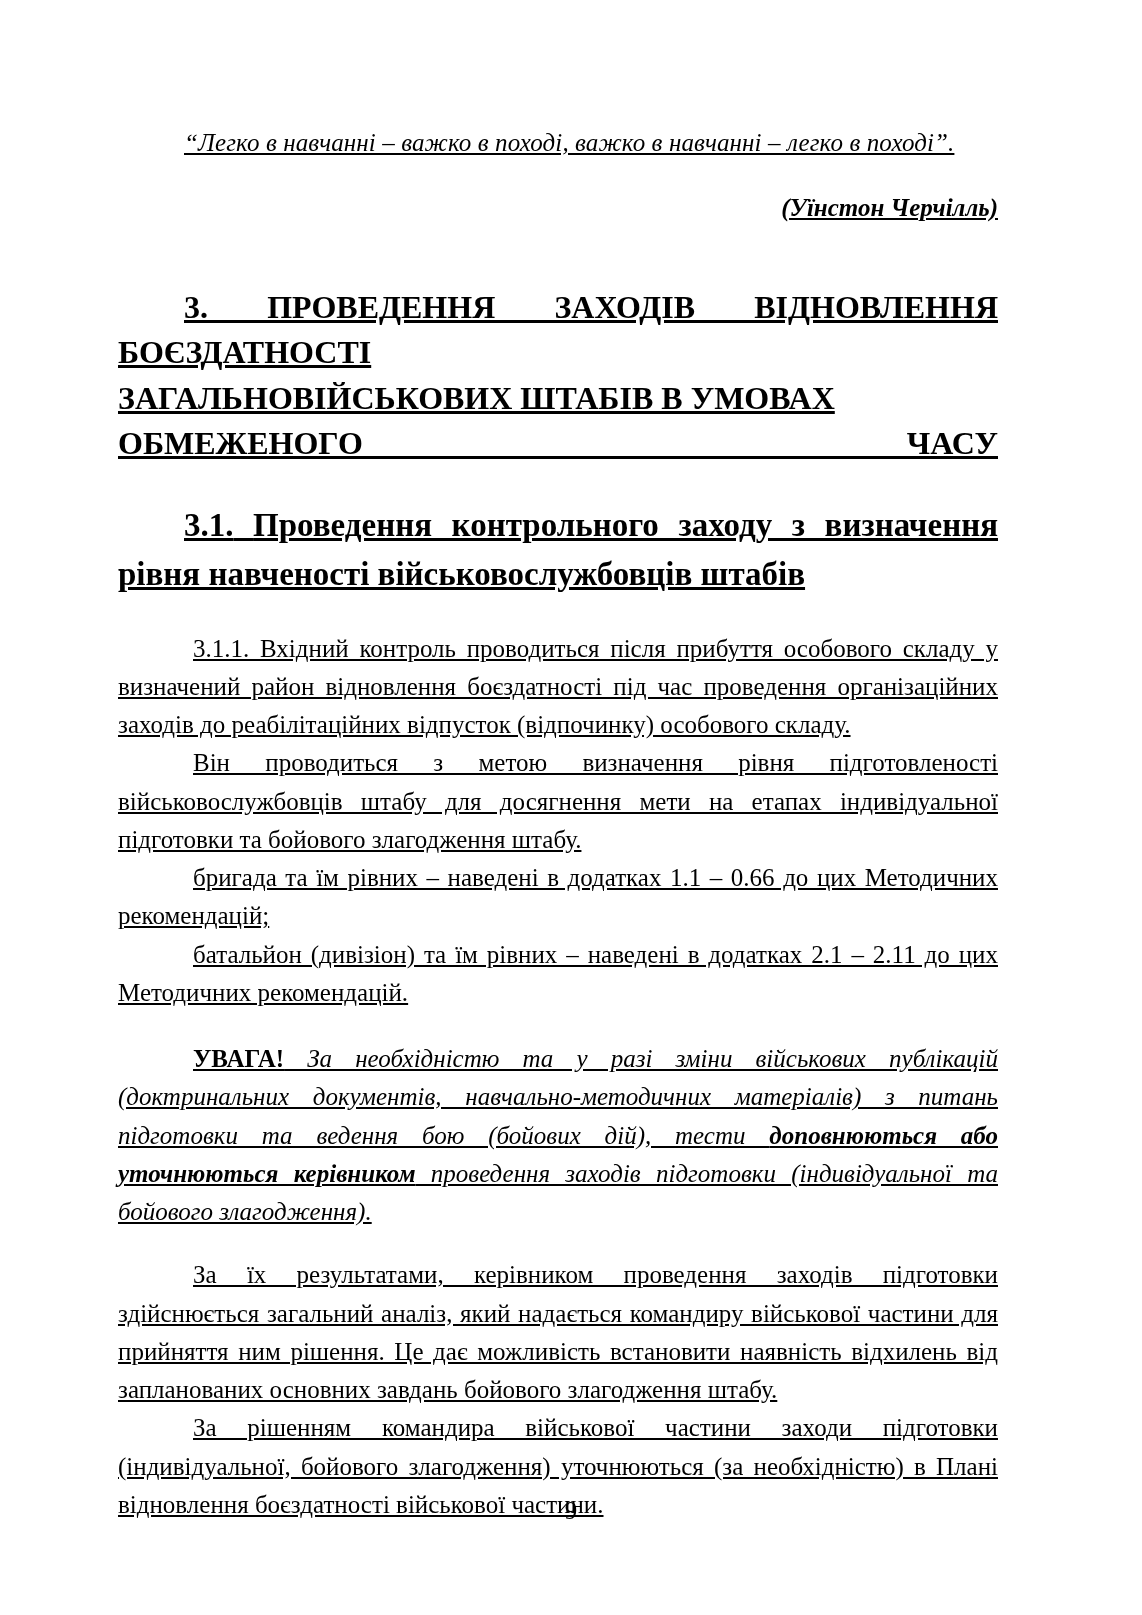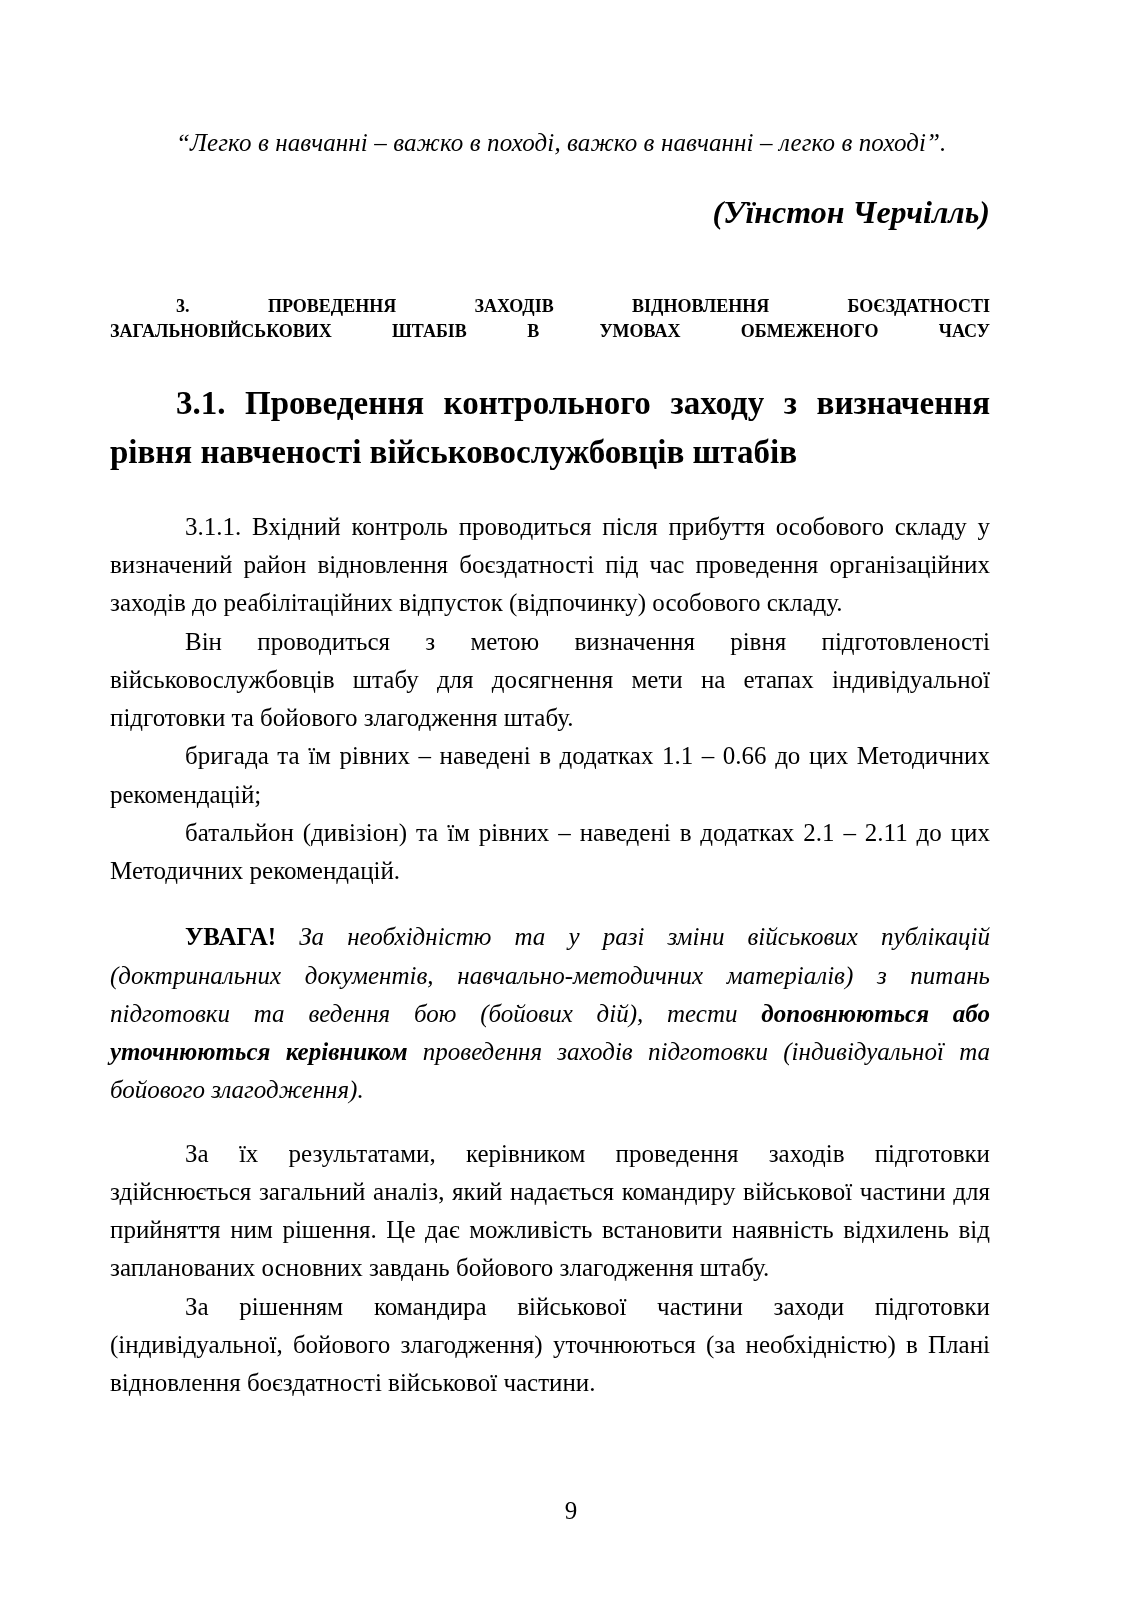--- a/index.html
+++ b/index.html
@@ -17,58 +17,59 @@
     position: relative;
     width: 1142px;
     height: 1615px;
     margin: 0 auto;
     background: #ffffff;
     overflow: hidden;
     box-sizing: border-box;
   }
   .content {
     position: absolute;
-    left: 110px;
+    left: 118px;
     top: 0;
     width: 880px;
+    text-decoration: underline;
   }
 
   
   .epigraph {
     margin-top: 126px;
     font-style: italic;
     font-size: 25px;
     line-height: 1.35;
     text-align: left;
     padding-left: 66px;
     letter-spacing: 0.1px;
   }
   .epigraph-author {
     margin-top: 34px;
     font-style: italic;
     font-weight: bold;
-    font-size: 32px;
+    font-size: 25px;
     text-align: right;
   }
 
   
   .section-heading {
     margin-top: 63px;
     font-weight: bold;
-    font-size: 18px;
+    font-size: 32px;
     line-height: 1.42;
     text-align: justify;
     text-align-last: justify;
     text-indent: 66px;
     text-transform: none;
   }
   .section-heading .last-line {
     display: block;
     text-indent: 0;
-    text-align: right;
+    text-align: left;
   }
   .sub-heading {
     margin-top: 34px;
     font-weight: bold;
     font-size: 33px;
     line-height: 1.5;
     text-align: justify;
     text-indent: 66px;
   }
 

